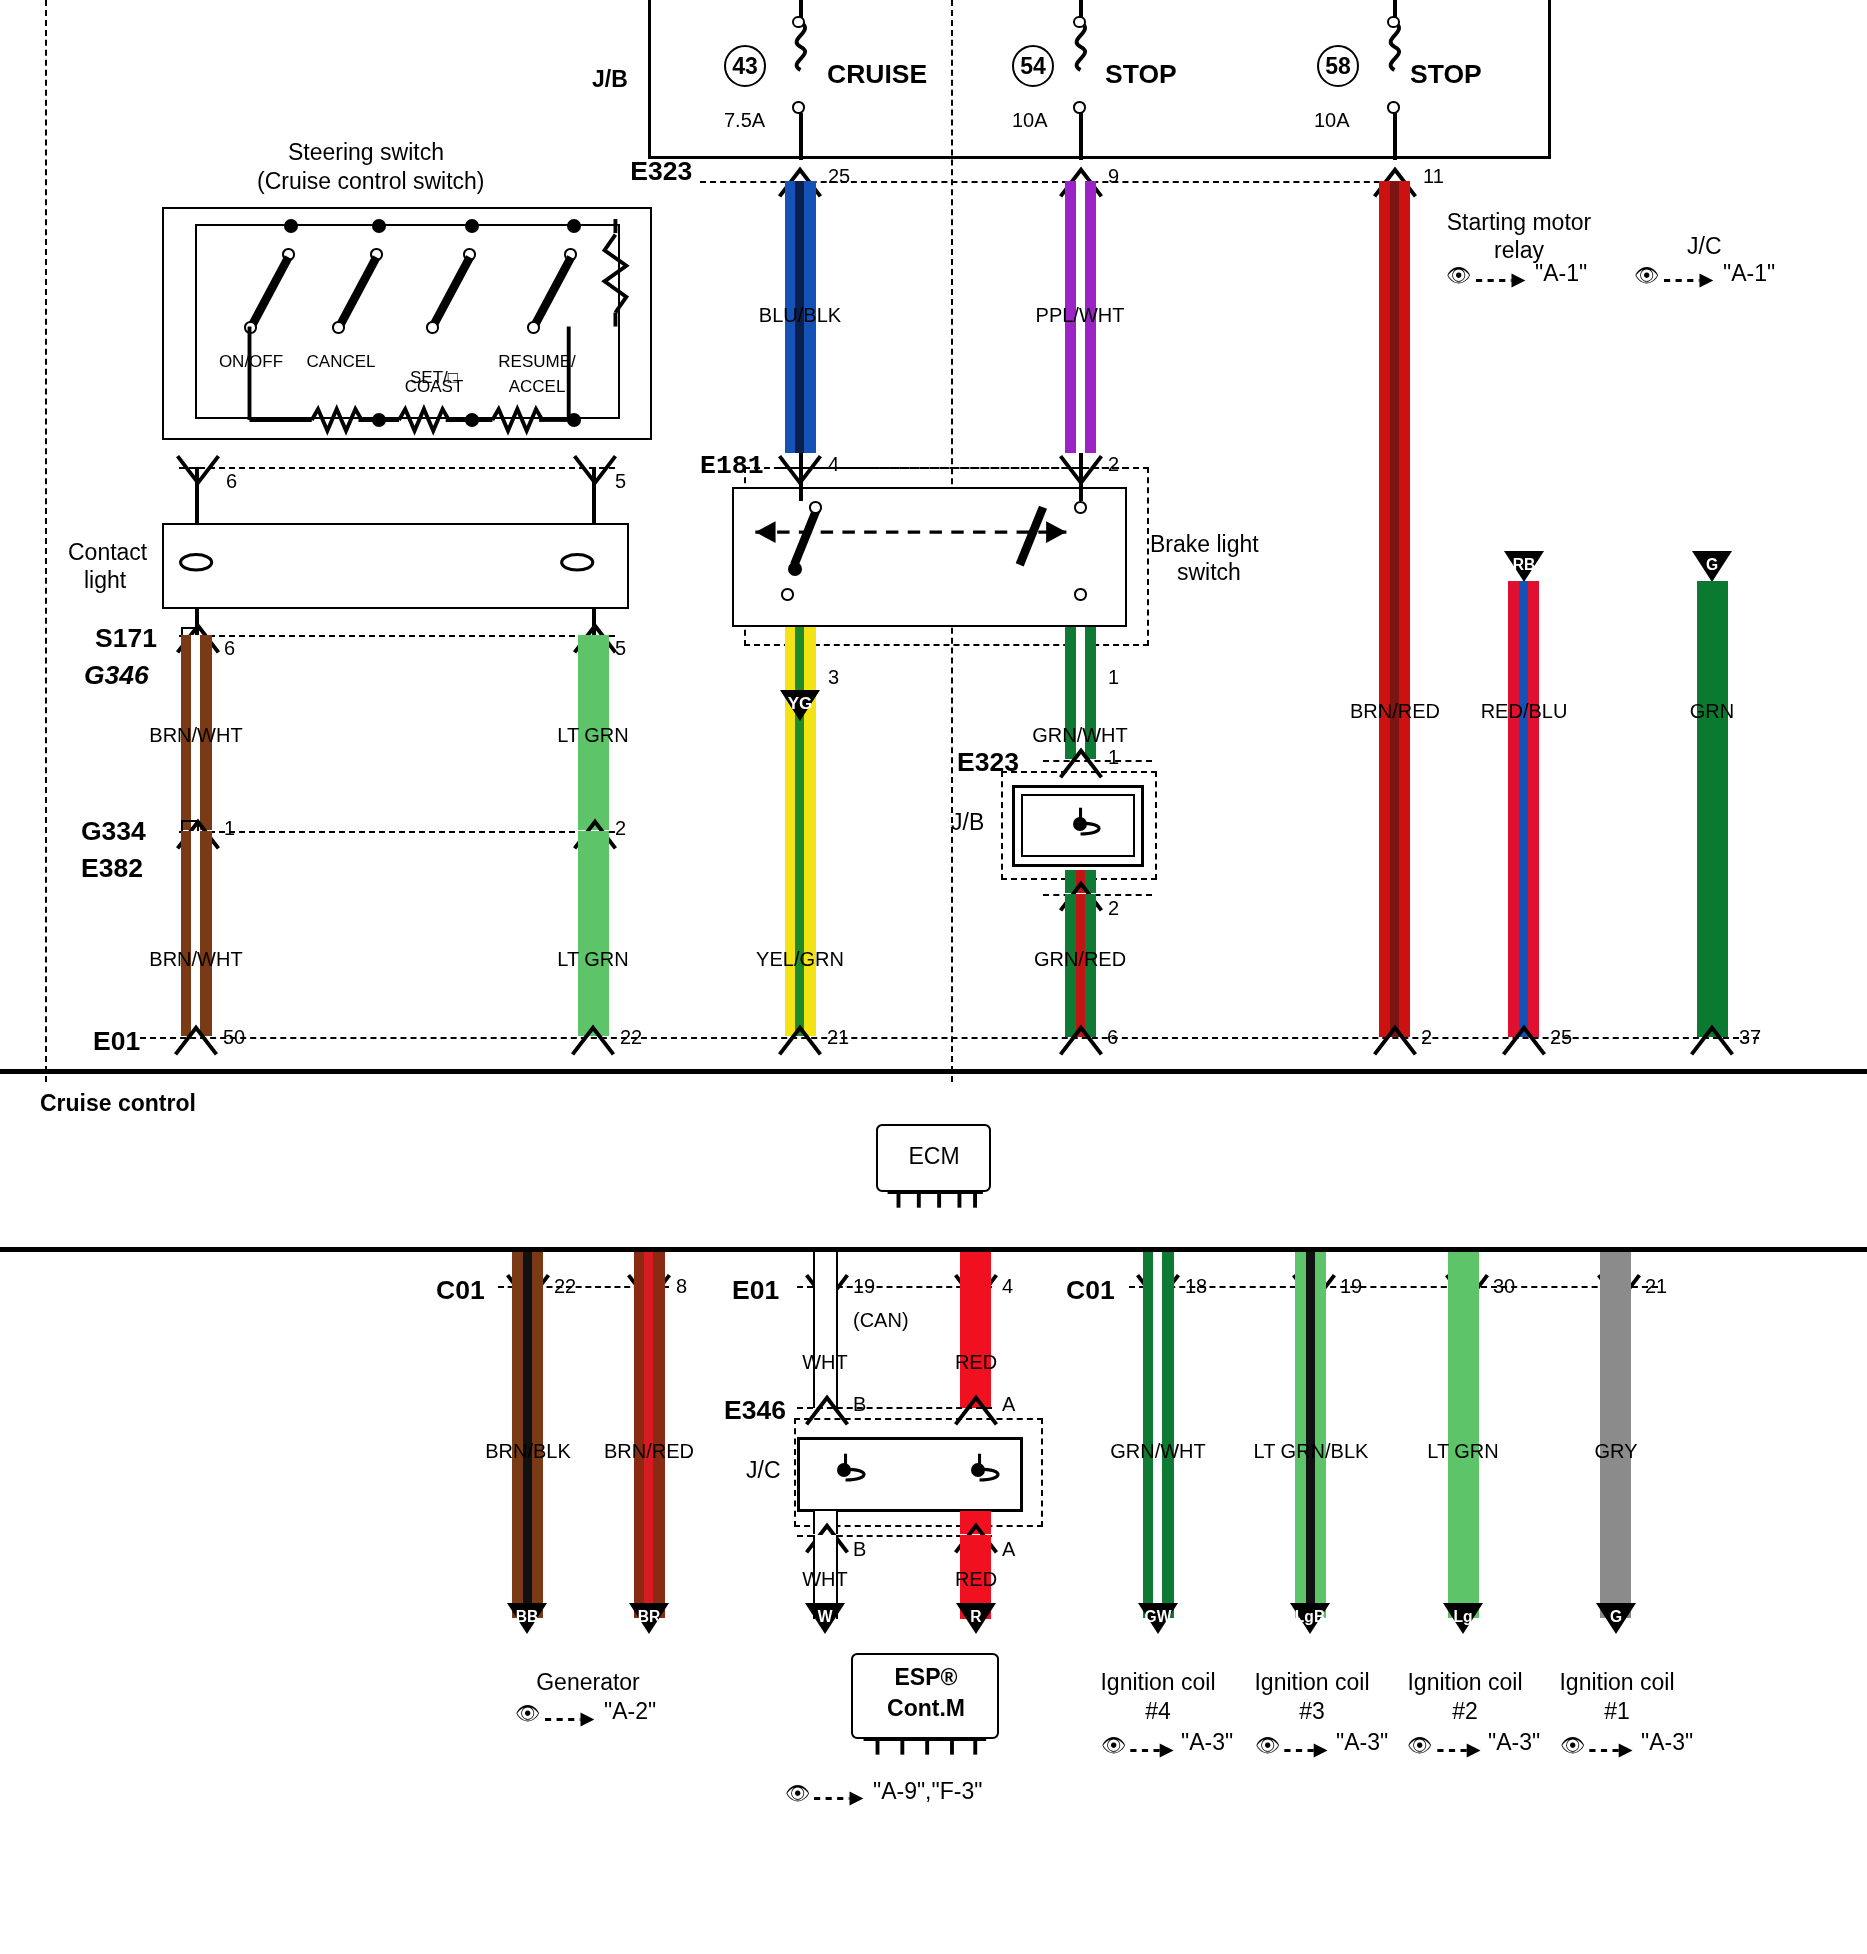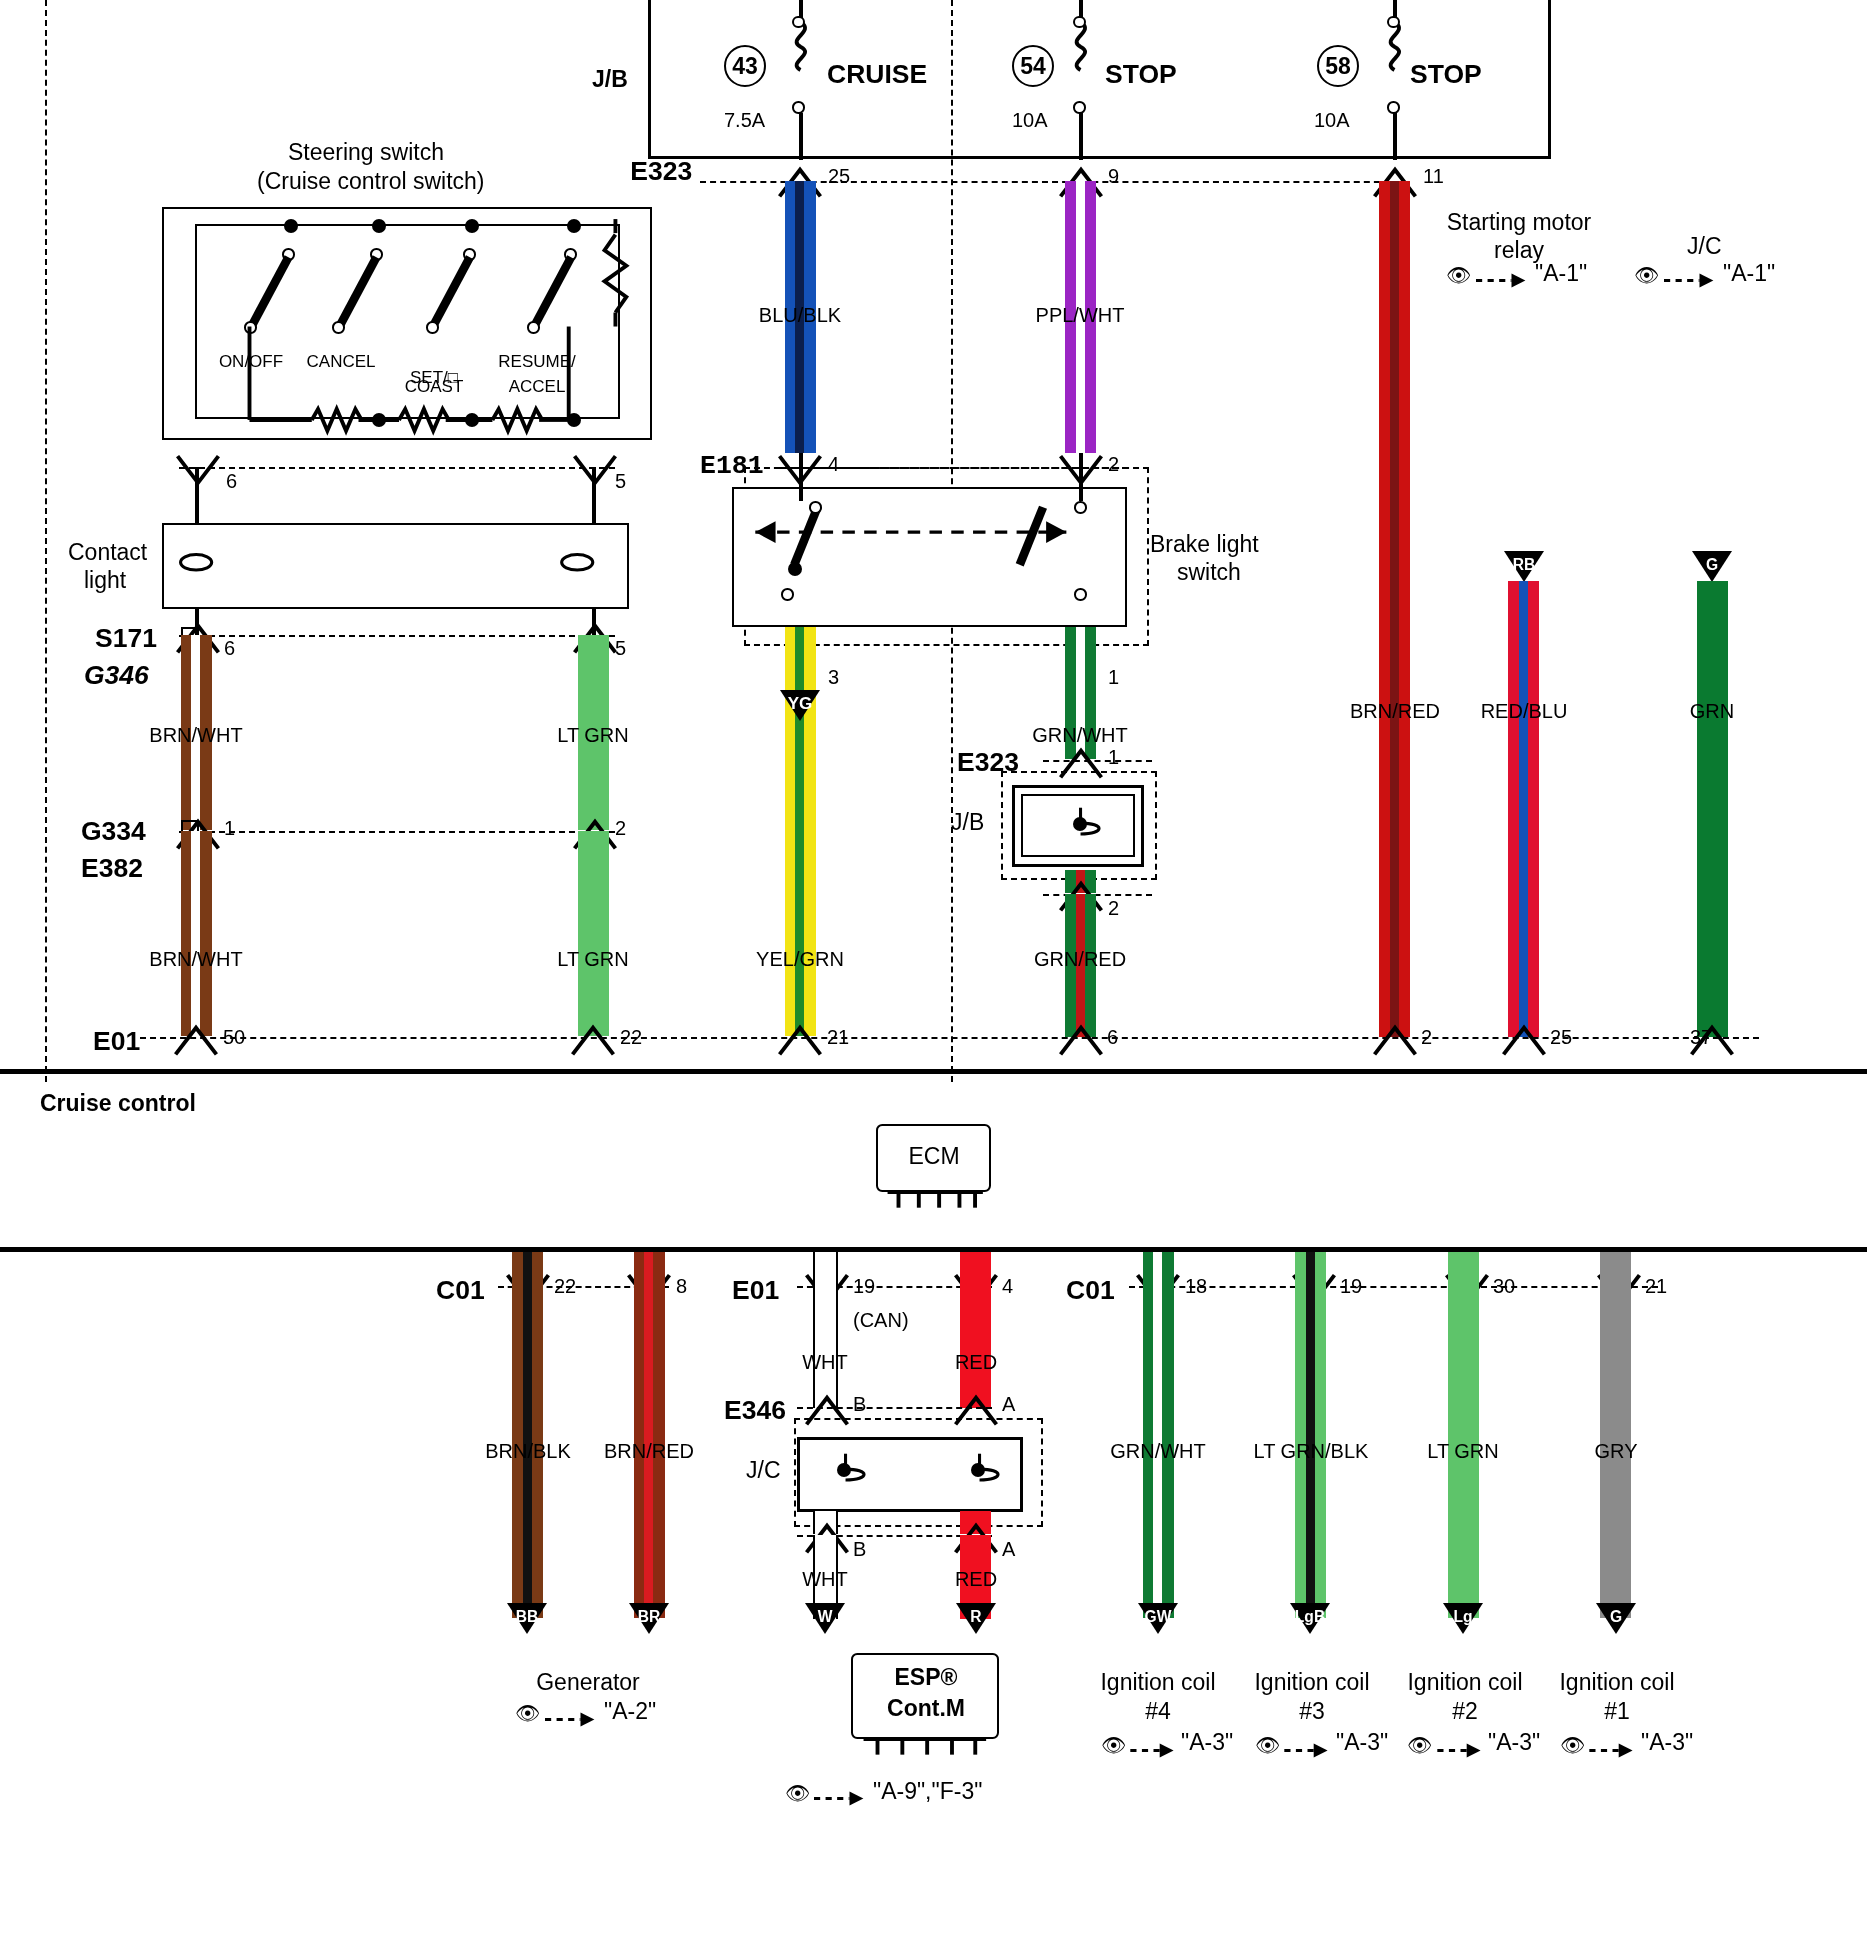--- a/index.html
+++ b/index.html
@@ -344,21 +344,21 @@
       <path d="M2 40 L28 6 L54 40" stroke="#000" stroke-width="5" fill="none"></path>
     </svg>
   <div class="txt md" style="left:1421px;top:1026px;">2</div>
   <svg class="abs" style="left:1502px;top:1023px;" width="44" height="33" viewBox="0 0 56 42">
       <path d="M2 40 L28 6 L54 40" stroke="#000" stroke-width="5" fill="none"></path>
     </svg>
   <div class="txt md" style="left:1550px;top:1026px;">25</div>
   <svg class="abs" style="left:1690px;top:1023px;" width="44" height="33" viewBox="0 0 56 42">
       <path d="M2 40 L28 6 L54 40" stroke="#000" stroke-width="5" fill="none"></path>
     </svg>
-  <div class="txt md" style="left:1690px;top:1026px;">37</div>
+  <div class="txt md" style="left:1739px;top:1026px;">37</div>
 
   <div class="box" style="left:876px;top:1124px;width:115px;height:68px;border-radius:6.2px;"></div>
   <div class="txt lg ctr" style="left:934px;top:1143px;">ECM</div>
   <svg class="abs" style="left:886px;top:1192px;" width="100" height="22" viewBox="0 0 128 28">
     <line x1="2" y1="0" x2="124" y2="0" stroke="#000" stroke-width="5"></line>
     <line x1="16" y1="0" x2="16" y2="20" stroke="#000" stroke-width="5"></line>
     <line x1="42" y1="0" x2="42" y2="20" stroke="#000" stroke-width="5"></line>
     <line x1="68" y1="0" x2="68" y2="20" stroke="#000" stroke-width="5"></line>
     <line x1="94" y1="0" x2="94" y2="20" stroke="#000" stroke-width="5"></line>
     <line x1="114" y1="0" x2="114" y2="20" stroke="#000" stroke-width="5"></line>

